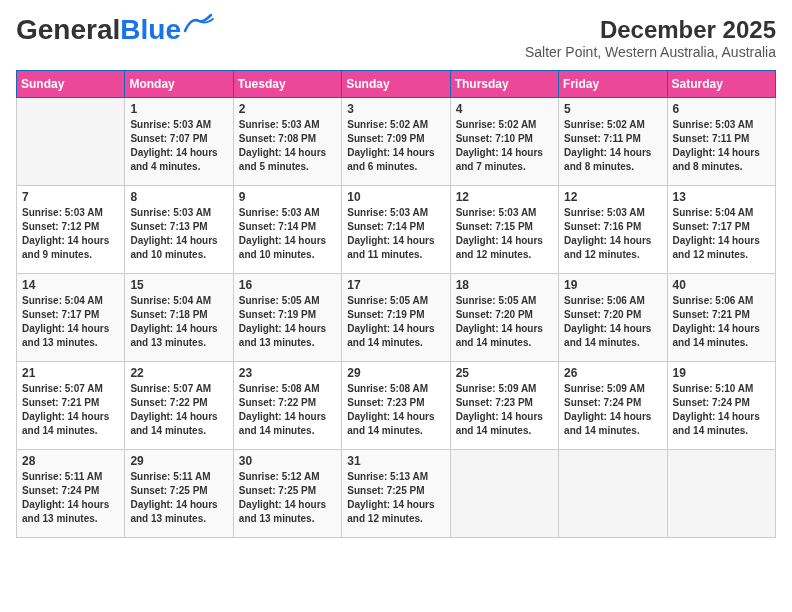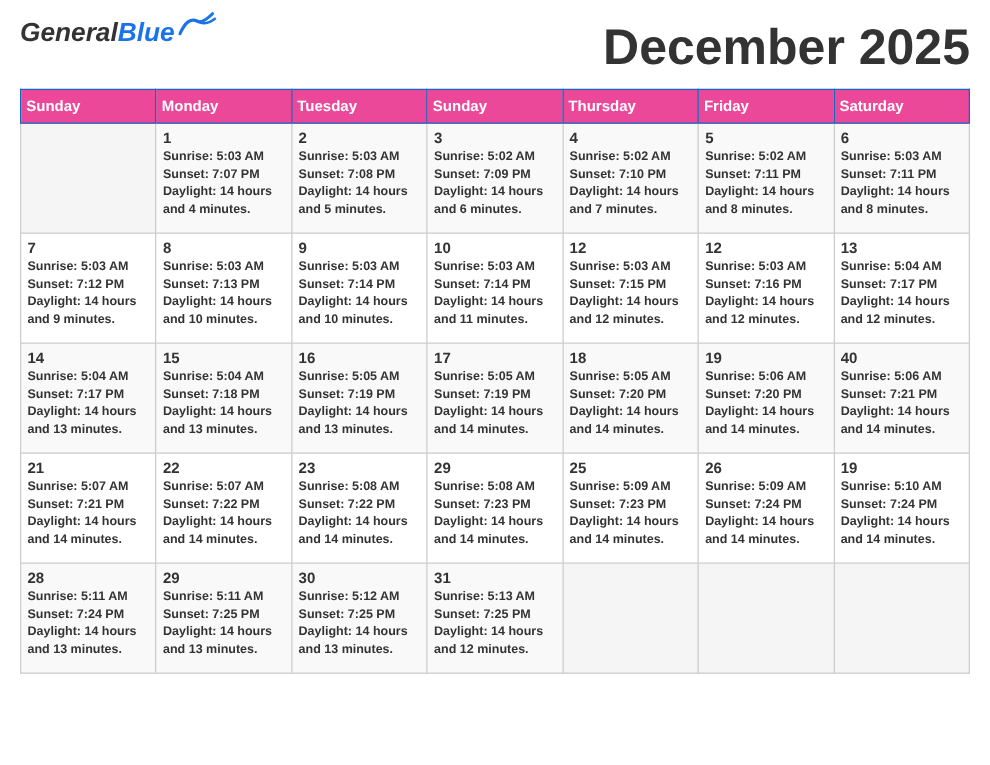--- a/index.html
+++ b/index.html
@@ -18,21 +18,21 @@
     }
     .logo {
       display: flex;
       flex-direction: column;
       align-items: flex-start;
     }
     .title-block {
       text-align: right;
     }
     .month-title {
-      font-size: 40px;
+      font-size: 24px;
       font-weight: bold;
       color: #333;
     }
     .location {
       font-size: 14px;
       color: #555;
     }
     table {
       width: 100%;
       border-collapse: collapse;
@@ -74,33 +74,34 @@
     .empty-cell {
       background: #f5f5f5 !important;
     }
   </style>
 </head>
 <body>
 
 <div class="header">
   <div class="logo">
     <div style="display:flex; align-items:center;">
-      <div style="font-size:21px; font-weight:bold; color:#333; line-height:1;font-style:italic;">
+      <div style="font-size:28px; font-weight:bold; color:#333; line-height:1;">
         <span style="color:#333;">General</span><span style="color:#1a73e8;">Blue</span>
       </div>
       <div style="margin-left:2px; margin-top:-8px;">
         <svg width="32" height="22" viewBox="0 0 32 22">
           <path d="M2 18 Q8 4 16 8 Q20 10 28 2" stroke="#1a73e8" stroke-width="2.5" fill="none" stroke-linecap="round"></path>
           <path d="M16 8 Q22 12 30 6" stroke="#1a73e8" stroke-width="2" fill="none" stroke-linecap="round"></path>
         </svg>
       </div>
     </div>
   </div>
   <div class="title-block">
     <div class="month-title">December 2025</div>
+    <div class="location">Salter Point, Western Australia, Australia</div>
   </div>
 </div>
 
 <table>
   <thead>
     <tr>
     <th>Sunday</th>
         <th>Monday</th>
         <th>Tuesday</th>
         <th>Sunday</th>

